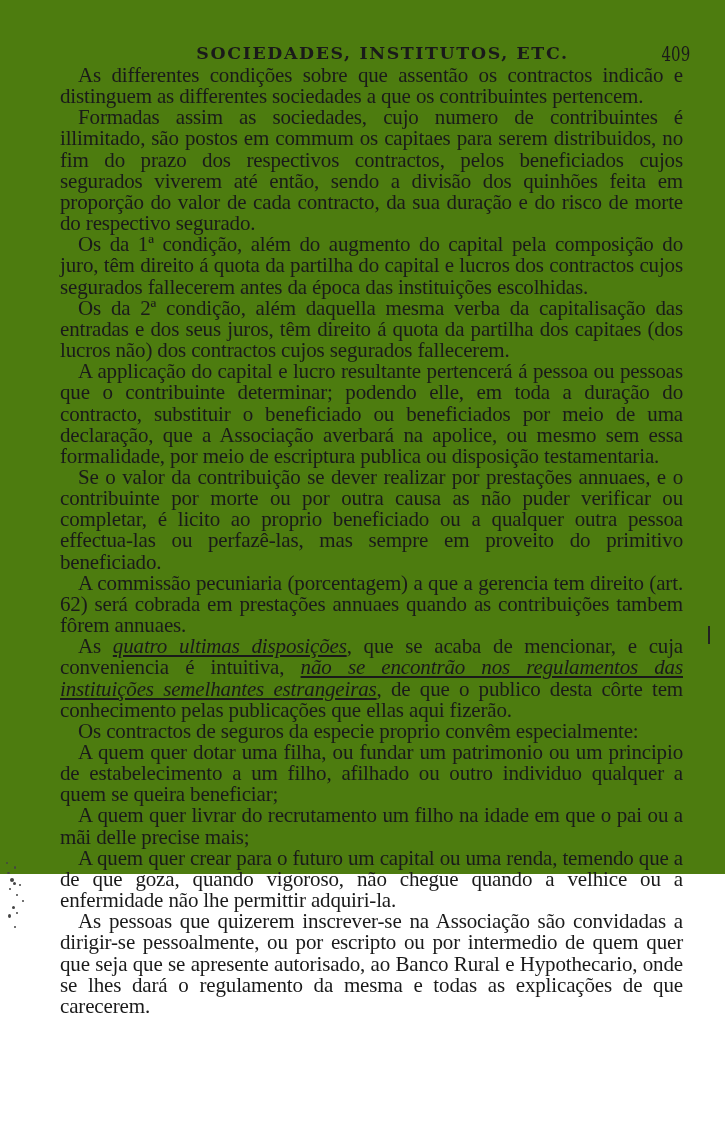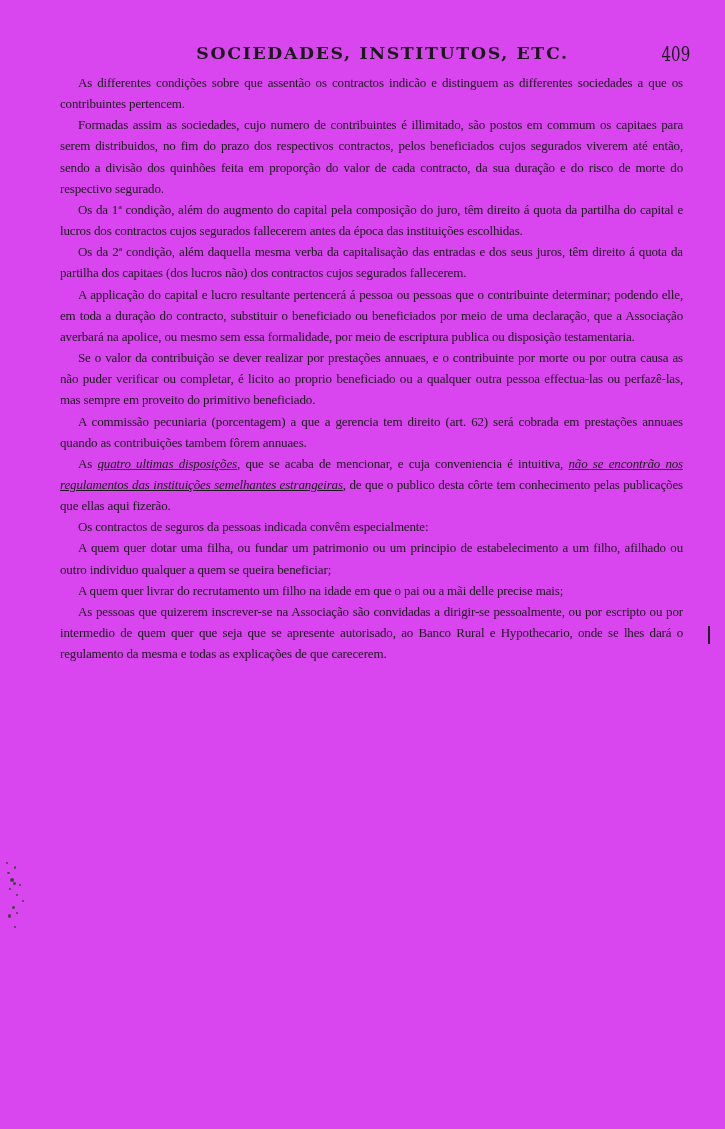--- a/index.html
+++ b/index.html
@@ -1,36 +1,36 @@
 <!DOCTYPE html>
 <html><head>
 <meta charset="utf-8">
 <style>
   html, body { margin: 0; padding: 0; background: #ffffff; }
   body { width: 725px; height: 1129px; position: relative; overflow: hidden; color: #1a1a1a; }
   .page {
-    position: absolute; left: 0; top: 0; width: 725px; height: 1129px;
-    background: #d946ef;
+    position: absolute; left: 0; top: 0; width: 725px; height: 874px;
+    background: #4d7c0f;
   }
   .header {
     position: absolute; top: 43px; left: 60px; width: 630px; height: 24px;
     font-family: "DejaVu Serif", serif;
   }
   .running-title {
     position: absolute; left: 140px; top: 0;
     font-weight: bold; font-size: 17px; letter-spacing: 1.6px;
     transform: scaleX(1.02);
   }
   .page-number {
     position: absolute; right: 0; top: -1px; font-size: 20px; transform: scaleX(0.75); transform-origin: right;
   }
   .body-text {
-    position: absolute; top: 72px; left: 60px; width: 623px;
+    position: absolute; top: 65px; left: 60px; width: 623px;
     font-family: "Liberation Serif", serif;
-    font-size: 13px;
+    font-size: 21px;
     line-height: 21.15px;
     text-align: justify;
     letter-spacing: -0.15px;
   }
   .para { margin: 0; text-indent: 18px; }
   .italic { font-style: italic; text-decoration: underline; }
   .margin-speckle {
     position: absolute; left: 4px; top: 862px; width: 24px; height: 75px;
   }
   .speck { position: absolute; background: #444; border-radius: 50%; }
@@ -50,23 +50,24 @@
 
   <div class="body-text">
     <p class="para">As differentes condições sobre que assentão os contractos indicão e distinguem as differentes sociedades a que os contribuintes pertencem.</p>
     <p class="para">Formadas assim as sociedades, cujo numero de contribuintes é illimitado, são postos em commum os capitaes para serem distribuidos, no fim do prazo dos respectivos contractos, pelos beneficiados cujos segurados viverem até então, sendo a divisão dos quinhões feita em proporção do valor de cada contracto, da sua duração e do risco de morte do respectivo segurado.</p>
     <p class="para">Os da 1ª condição, além do augmento do capital pela composição do juro, têm direito á quota da partilha do capital e lucros dos contractos cujos segurados fallecerem antes da época das instituições escolhidas.</p>
     <p class="para">Os da 2ª condição, além daquella mesma verba da capitalisação das entradas e dos seus juros, têm direito á quota da partilha dos capitaes (dos lucros não) dos contractos cujos segurados fallecerem.</p>
     <p class="para">A applicação do capital e lucro resultante pertencerá á pessoa ou pessoas que o contribuinte determinar; podendo elle, em toda a duração do contracto, substituir o beneficiado ou beneficiados por meio de uma declaração, que a Associação averbará na apolice, ou mesmo sem essa formalidade, por meio de escriptura publica ou disposição testamentaria.</p>
     <p class="para">Se o valor da contribuição se dever realizar por prestações annuaes, e o contribuinte por morte ou por outra causa as não puder verificar ou completar, é licito ao proprio beneficiado ou a qualquer outra pessoa effectua-las ou perfazê-las, mas sempre em proveito do primitivo beneficiado.</p>
     <p class="para">A commissão pecuniaria (porcentagem) a que a gerencia tem direito (art. 62) será cobrada em prestações annuaes quando as contribuições tambem fôrem annuaes.</p>
     <p class="para"><span>As </span><span class="italic">quatro ultimas disposições</span><span>, que se acaba de mencionar, e cuja conveniencia é intuitiva, </span><span class="italic">não se encontrão nos regulamentos das instituições semelhantes estrangeiras</span><span>, de que o publico desta côrte tem conhecimento pelas publicações que ellas aqui fizerão.</span></p>
-    <p class="para">Os contractos de seguros da pessoas indicada convêm especialmente:</p>
+    <p class="para">Os contractos de seguros da especie proprio convêm especialmente:</p>
     <p class="para">A quem quer dotar uma filha, ou fundar um patrimonio ou um principio de estabelecimento a um filho, afilhado ou outro individuo qualquer a quem se queira beneficiar;</p>
     <p class="para">A quem quer livrar do recrutamento um filho na idade em que o pai ou a mãi delle precise mais;</p>
+    <p class="para">A quem quer crear para o futuro um capital ou uma renda, temendo que a de que goza, quando vigoroso, não chegue quando a velhice ou a enfermidade não lhe permittir adquiri-la.</p>
     <p class="para">As pessoas que quizerem inscrever-se na Associação são convidadas a dirigir-se pessoalmente, ou por escripto ou por intermedio de quem quer que seja que se apresente autorisado, ao Banco Rural e Hypothecario, onde se lhes dará o regulamento da mesma e todas as explicações de que carecerem.</p>
   </div>
 
   <div class="margin-speckle">
     <span class="speck" style="left:2px;top:0;width:2px;height:2px"></span>
     <span class="speck" style="left:10px;top:4px;width:2px;height:3px"></span>
     <span class="speck" style="left:3px;top:10px;width:3px;height:2px"></span>
     <span class="speck" style="left:6px;top:16px;width:4px;height:4px"></span>
     <span class="speck" style="left:9px;top:20px;width:3px;height:3px"></span>
     <span class="speck" style="left:15px;top:22px;width:2px;height:2px"></span>

